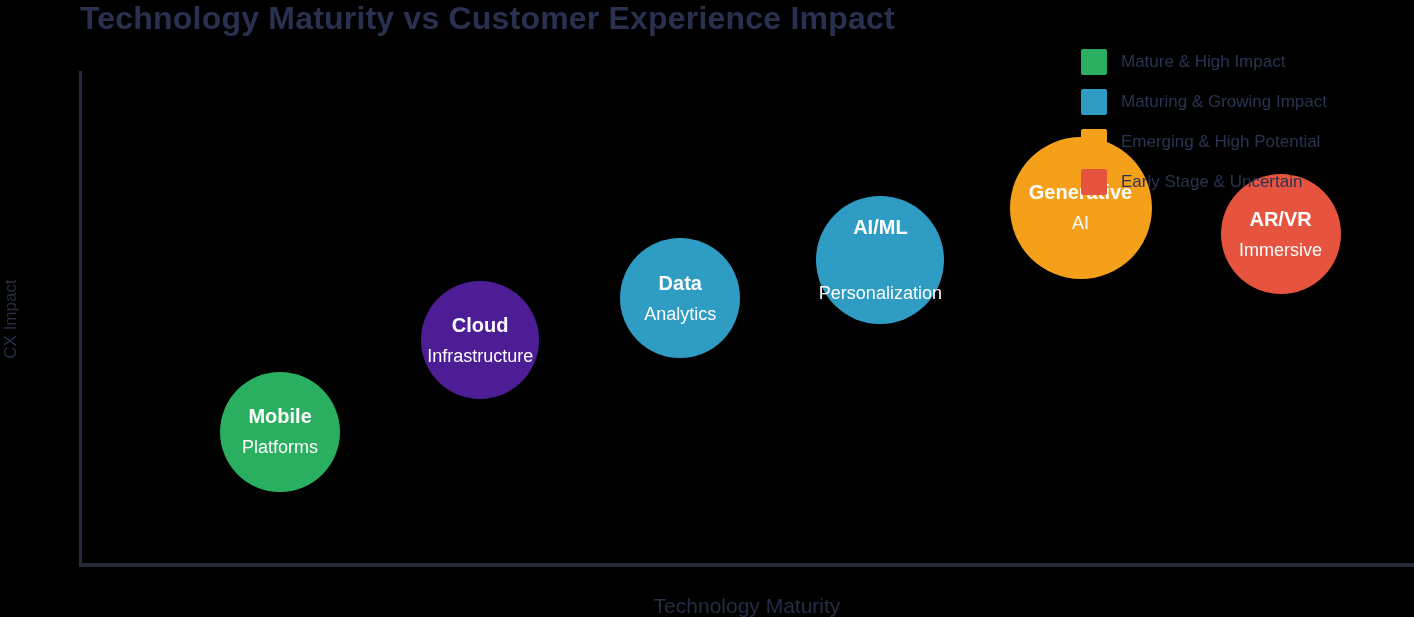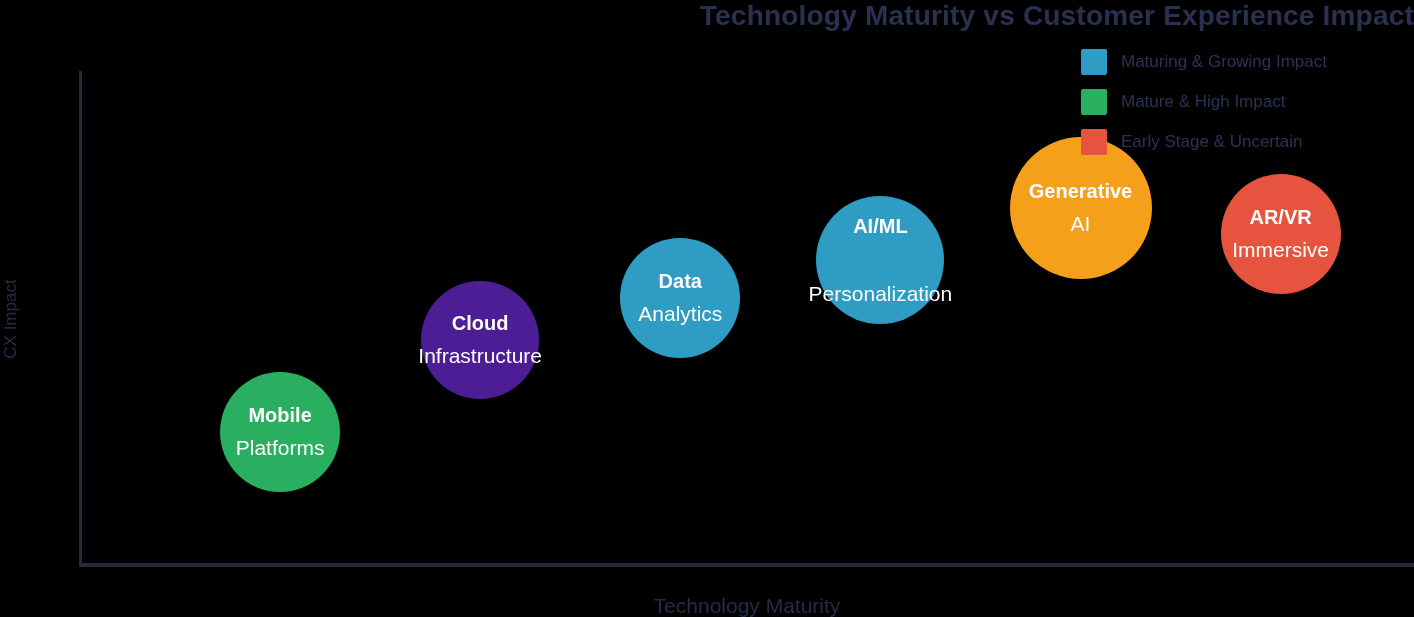--- a/index.html
+++ b/index.html
@@ -13,22 +13,22 @@
     width: 1414px;
     height: 617px;
     background: #000000;
     overflow: hidden;
   }
   .chart-title {
     position: absolute;
     top: 0px;
     left: 80px;
     right: 0px;
-    text-align: right;
-    font-size: 28px;
+    text-align: left;
+    font-size: 32px;
     font-weight: bold;
     color: #2a3150;
     letter-spacing: 0.2px;
   }
   .axis-line-y {
     position: absolute;
     left: 79px;
     top: 71px;
     width: 3px;
     height: 494px;
@@ -71,21 +71,21 @@
     justify-content: center;
     gap: 9px;
     text-align: center;
   }
   .bubble-title {
     font-size: 20px;
     font-weight: bold;
     color: #fdfdfd;
   }
   .bubble-sub {
-    font-size: 21px;
+    font-size: 18px;
     color: #fdfdfd;
   }
   .legend {
     position: absolute;
     left: 1081px;
     top: 49px;
   }
   .legend-item {
     display: flex;
     align-items: center;
@@ -143,26 +143,30 @@
     <span class="bubble-sub">AI</span>
   </div>
 
   <div class="bubble" style="left: 1220.6px; top: 174.02px; width: 120px; height: 120px; background: rgb(230, 84, 64); text-align: right;">
     <span class="bubble-title">AR/VR</span>
     <span class="bubble-sub">Immersive</span>
   </div>
 
   <div class="legend">
     <div class="legend-item">
+      <span class="legend-swatch" style="background: rgb(42, 174, 95);"></span>
+      <span class="legend-label">Mature &amp; High Impact</span>
+    </div>
+    <div class="legend-item">
       <span class="legend-swatch" style="background: rgb(47, 156, 196);"></span>
       <span class="legend-label">Maturing &amp; Growing Impact</span>
     </div>
     <div class="legend-item">
-      <span class="legend-swatch" style="background: rgb(42, 174, 95);"></span>
-      <span class="legend-label">Mature &amp; High Impact</span>
+      <span class="legend-swatch" style="background: rgb(245, 160, 27);"></span>
+      <span class="legend-label">Emerging &amp; High Potential</span>
     </div>
     <div class="legend-item">
       <span class="legend-swatch" style="background: rgb(230, 84, 64);"></span>
       <span class="legend-label">Early Stage &amp; Uncertain</span>
     </div>
   </div>
 
 </div>
 
 </body></html>

